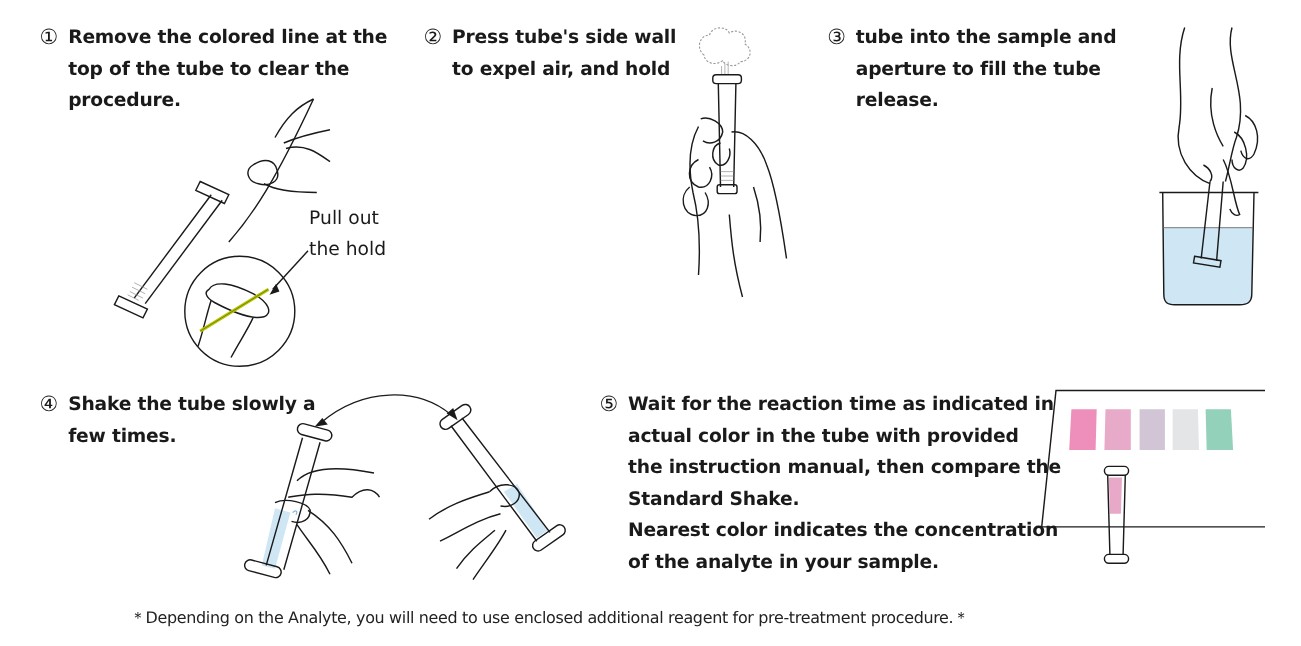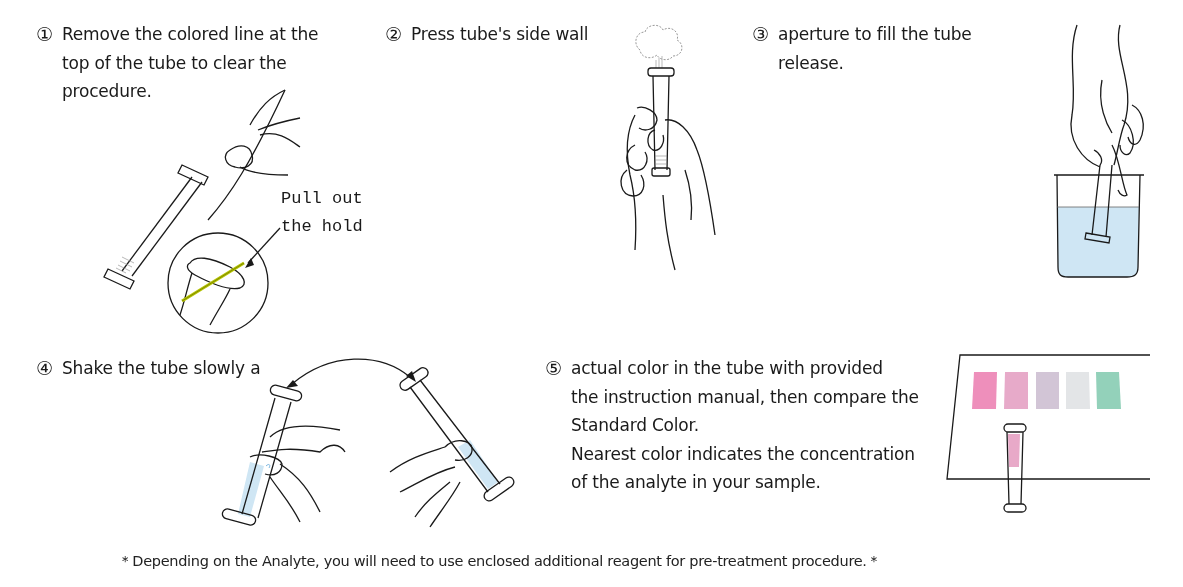--- a/index.html
+++ b/index.html
@@ -1,23 +1,23 @@
 <!DOCTYPE html>
 <html><head>
 <meta charset="utf-8">
 <style>
   html, body { margin: 0; padding: 0; background: #ffffff; }
   body { width: 1183px; height: 587px; position: relative; overflow: hidden;
          font-family: "DejaVu Sans", sans-serif; color: #1a1a1a; }
   .step { position: absolute; font-size: 17px; line-height: 28.5px; letter-spacing: -0.2px; }
   .step .num { position: absolute; left: 0; top: 0; font-size: 19px; }
   .step .lines { padding-left: 26px; }
-  .step .lines span { display: block; white-space: nowrap; }
+  .step .lines span { display: block; white-space: nowrap; font-weight: bold; }
   .label { position: absolute; font-size: 17px; line-height: 28px; white-space: nowrap; }
-  .label span { display: block; font-family: Liberation Mono, monospace; }
+  .label span { display: block; }
   svg.art { position: absolute; overflow: visible; }
   svg.art * { vector-effect: non-scaling-stroke; }
   .footnote { position: absolute; left: 0; width: 999px; top: 552px; text-align: center;
               font-size: 14.5px; letter-spacing: -0.3px; color: #222; }
 </style>
 </head>
 <body>
 
 <div class="step" style="left:36px; top:20px;">
   <span class="num">①</span>
@@ -59,20 +59,21 @@
   </g>
   <path d="M145 183 l6 -10 l3 7 Z" fill="#1a1a1a"></path>
   <line x1="82" y1="216" x2="144" y2="178" stroke="#b5c400" stroke-width="3"></line>
   <line x1="82" y1="216" x2="144" y2="178" stroke="#5a6000" stroke-width="0.6"></line>
 </svg>
 
 <div class="step" style="left:385px; top:20px;">
   <span class="num">②</span>
   <div class="lines">
     <span>Press tube's side wall</span>
+    <span>to expel air, and hold</span>
   </div>
 </div>
 <svg class="art" width="110" height="255" style="left:605px; top:20px;" viewBox="0 0 110 255">
 
   <path d="M35 30 C28 25, 30 12, 40 12 C42 4, 55 3, 58 10 C66 5, 75 12, 72 20 C80 24, 78 36, 68 36 C64 42, 54 40, 52 35 C46 40, 36 38, 35 30 Z" fill="none" stroke="#999" stroke-width="1" stroke-dasharray="2 1.5"></path>
   <path d="M54 38 v10 M57 36 v12 M51 40 v8" stroke="#aaa" stroke-width="0.8"></path>
   <g fill="none" stroke="#1a1a1a" stroke-width="1.3">
     <rect x="43" y="48" width="26" height="8" rx="3"></rect>
     <path d="M48 56 L50 150 M64 56 L62 150"></path>
     <rect x="47" y="148" width="18" height="8" rx="2"></rect>
@@ -87,20 +88,21 @@
     <path d="M80 150 C85 165, 88 180, 86 200"></path>
   </g>
   <g stroke="#888" stroke-width="0.6">
     <path d="M50 136 h12 M50 140 h12 M50 144 h12"></path>
   </g>
 </svg>
 
 <div class="step" style="left:752px; top:20px;">
   <span class="num">③</span>
   <div class="lines">
+    <span>tube into the sample and</span>
     <span>aperture to fill the tube</span>
     <span>release.</span>
   </div>
 </div>
 <svg class="art" width="95" height="260" style="left:1052px; top:25px;" viewBox="0 0 95 260">
 
   <path d="M5 182 L87 182 L86 242 C86 250, 82 252, 75 252 L16 252 C9 252, 6 250, 6 242 Z" fill="#cfe6f4"></path>
   <g fill="none" stroke="#1a1a1a" stroke-width="1.3">
 
     <path d="M2 150 L92 150 M5 150 L6 242 C6 250, 9 252, 16 252 L75 252 C82 252, 86 250, 86 242 L88 150"></path>
@@ -116,20 +118,21 @@
     <path d="M70 95 C80 100, 85 118, 78 128 C74 132, 68 128, 68 120"></path>
     <path d="M60 120 C68 135, 70 160, 75 170 C72 172, 68 170, 66 165"></path>
     <path d="M42 125 C48 128, 52 135, 48 140"></path>
   </g>
 </svg>
 
 <div class="step" style="left:36px; top:354px;">
   <span class="num">④</span>
   <div class="lines">
     <span>Shake the tube slowly a</span>
+    <span>few times.</span>
   </div>
 </div>
 <svg class="art" width="300" height="180" style="left:220px; top:352px;" viewBox="0 0 300 180">
 
   <path d="M72 32 C110 0, 160 0, 190 25" fill="none" stroke="#1a1a1a" stroke-width="1.2"></path>
   <path d="M66 36 l12 -2 l-5 -6 Z" fill="#1a1a1a"></path>
   <path d="M196 30 l-4 -11 l-6 5 Z" fill="#1a1a1a"></path>
 
   <path d="M30 110 L44 114 L30 165 L18 162 Z" fill="#cfe6f4"></path>
 
@@ -155,23 +158,24 @@
     <path d="M180 140 C200 130, 215 120, 235 115"></path>
     <path d="M195 165 C205 150, 218 140, 230 130"></path>
     <path d="M210 175 C220 160, 232 145, 240 130"></path>
   </g>
   <path d="M46 114 c3 -3, 5 -1, 3 2" stroke="#7fb8e0" stroke-width="1" fill="none"></path>
 </svg>
 
 <div class="step" style="left:545px; top:354px;">
   <span class="num">⑤</span>
   <div class="lines">
+    <span>Wait for the reaction time as indicated in</span>
     <span>actual color in the tube with provided</span>
     <span>the instruction manual, then compare the</span>
-    <span>Standard Color.</span>
+    <span>Standard Shake.</span>
     <span>Nearest color indicates the concentration</span>
     <span>of the analyte in your sample.</span>
   </div>
 </div>
 <svg class="art" width="210" height="170" style="left:945px; top:352px;" viewBox="0 0 210 170">
 
   <path d="M205 3 L15 3 L2 127 L205 127" fill="none" stroke="#1a1a1a" stroke-width="1.3"></path>
 
   <path d="M29 20 L52 20 L51 57 L27 57 Z" fill="#ee8fbb"></path>
   <path d="M60 20 L83 20 L83 57 L59 57 Z" fill="#e7aac9"></path>

